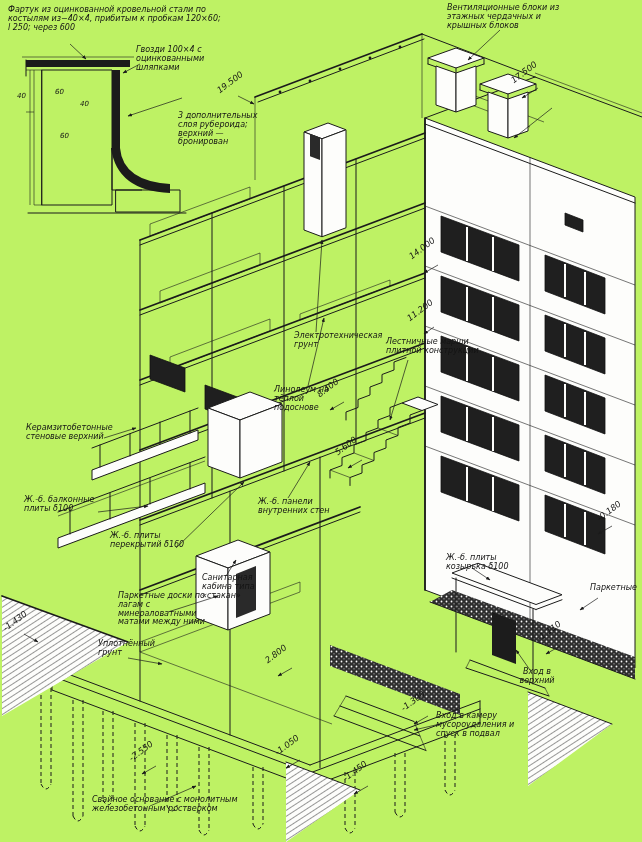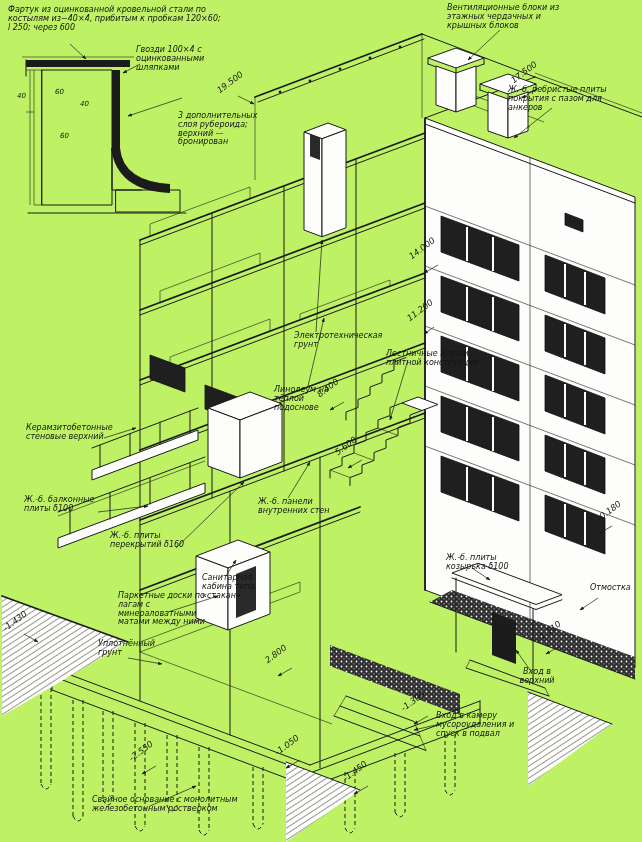--- a/index.html
+++ b/index.html
@@ -371,33 +371,32 @@
 
 <div class="lbl" style="left:8px;top:6px;width:214px;">Фартук из оцинкованной кровельной стали по костылям из−40×4, прибитым к пробкам 120×60; l 250; через 600</div>
 <div class="lbl" style="left:136px;top:46px;width:82px;">Гвозди 100×4 с оцинкованными шляпками</div>
 <div class="lbl" style="left:178px;top:76px;width:92px;margin-top:36px;">3 дополнительных слоя рубероида; верхний — бронирован</div>
 <div class="dim" style="left:17px;top:92px;">40</div>
 <div class="dim" style="left:55px;top:88px;">60</div>
 <div class="dim" style="left:80px;top:100px;">40</div>
 <div class="dim" style="left:60px;top:132px;">60</div>
 
 <div class="lbl" style="left:447px;top:4px;width:122px;">Вентиляционные блоки из этажных чердачных и крышных блоков</div>
-<div class="lbl" style="left:508px;top:86px;width:114px;">Ж.-б. ребристые плиты покрытия с пазом для анкеров</div>
 <div class="lbl" style="left:26px;top:424px;width:94px;">Керамзитобетонные стеновые верхний</div>
 <div class="lbl" style="left:24px;top:496px;width:96px;">Ж.-б. балконные плиты δ100</div>
 <div class="lbl" style="left:110px;top:532px;width:100px;">Ж.-б. плиты перекрытий δ160</div>
 <div class="lbl" style="left:118px;top:592px;width:88px;">Паркетные доски по лагам с минераловатными матами между ними</div>
 <div class="lbl" style="left:98px;top:640px;width:64px;">Уплотнённый грунт</div>
 <div class="lbl" style="left:202px;top:574px;width:58px;">Санитарная кабина типа «стакан»</div>
 <div class="lbl" style="left:294px;top:332px;width:82px;">Электротехническая грунт</div>
-<div class="lbl" style="left:386px;top:338px;width:96px;margin-top:12px;">Лестничные марши плитной конструкции</div>
+<div class="lbl" style="left:386px;top:338px;width:96px;">Лестничные марши плитной конструкции</div>
 <div class="lbl" style="left:274px;top:386px;width:68px;">Линолеум на тёплой подоснове</div>
 <div class="lbl" style="left:258px;top:498px;width:74px;">Ж.-б. панели внутренних стен</div>
 <div class="lbl" style="left:446px;top:554px;width:92px;">Ж.-б. плиты козырька δ100</div>
-<div class="lbl" style="left:590px;top:584px;width:50px;">Отмостка</div>
+<div class="lbl" style="left:590px;top:584px;width:50px;">Паркетные</div>
 <div class="lbl ctr" style="left:508px;top:668px;width:58px;">Вход в верхний</div>
 <div class="lbl" style="left:436px;top:712px;width:92px;">Вход в камеру мусороудаления и спуск в подвал</div>
 <div class="lbl" style="left:92px;top:796px;width:158px;">Свайное основание с монолитным железобетонным ростверком</div>
 
 <div class="elev" style="left:218px;top:86px;">19.500</div>
 <div class="elev" style="left:512px;top:76px;">17.500</div>
 <div class="elev" style="left:410px;top:252px;">14.000</div>
 <div class="elev" style="left:408px;top:314px;">11.200</div>
 <div class="elev" style="left:318px;top:390px;">8.400</div>
 <div class="elev" style="left:336px;top:448px;">5.600</div>

